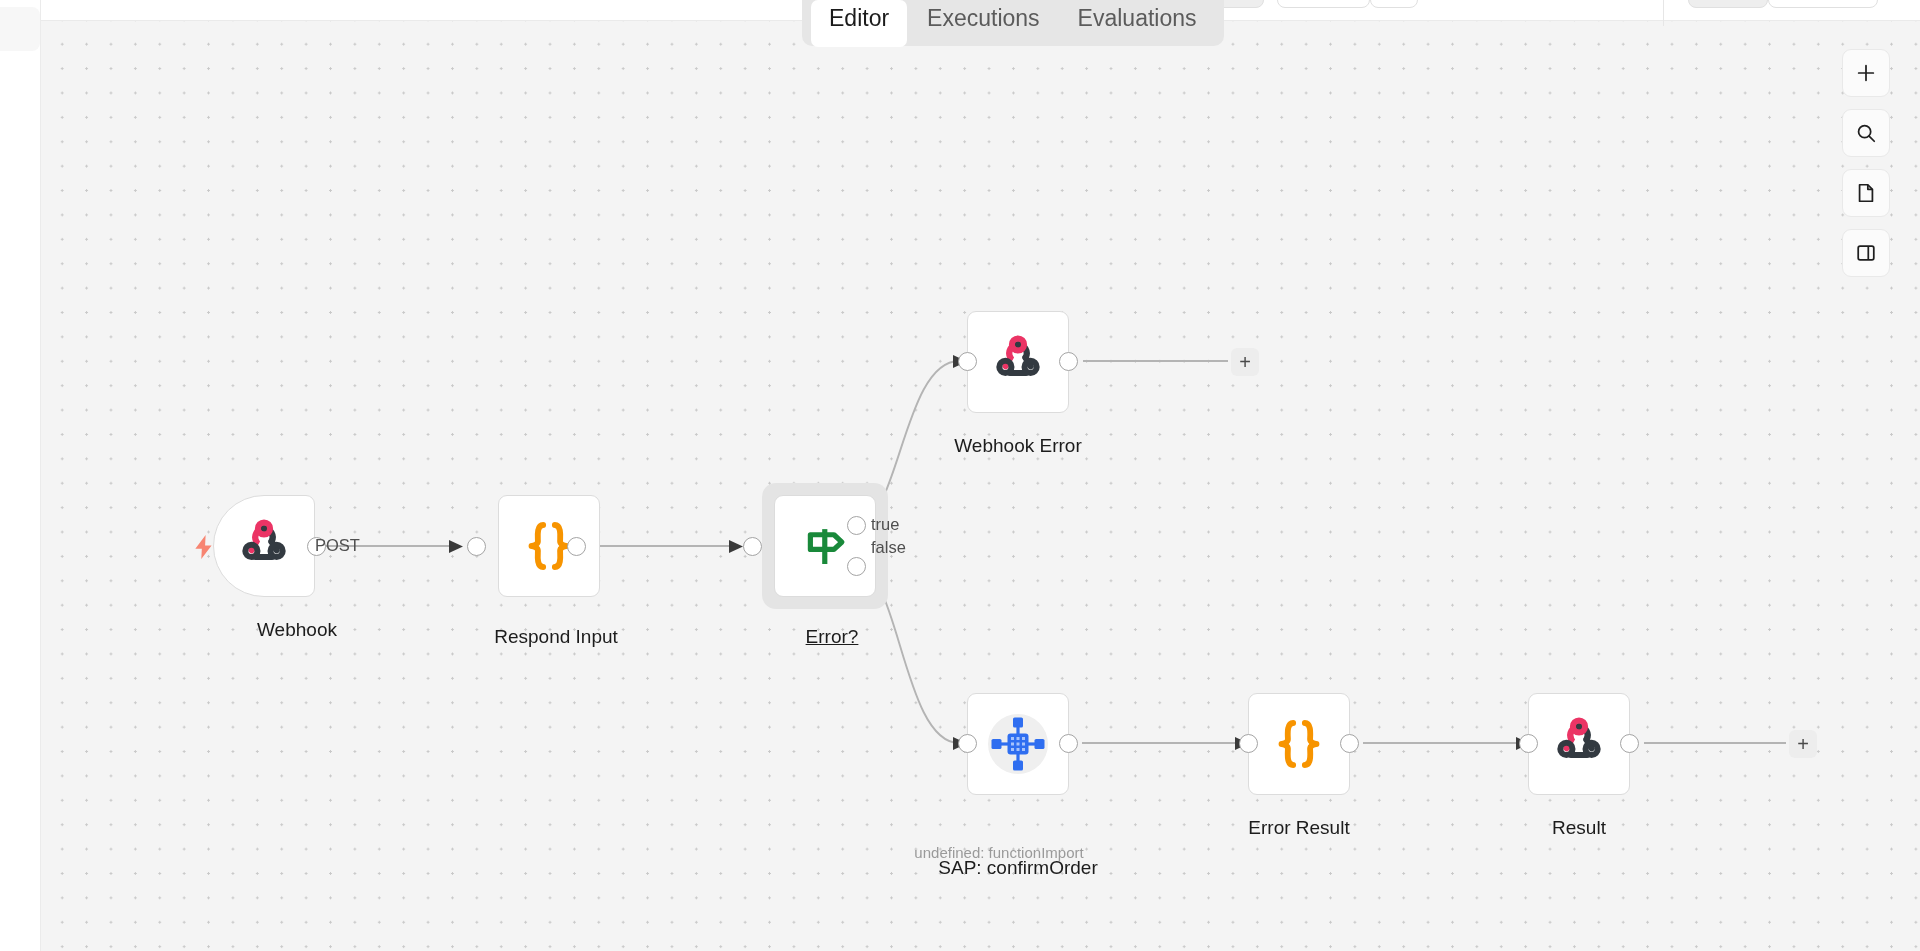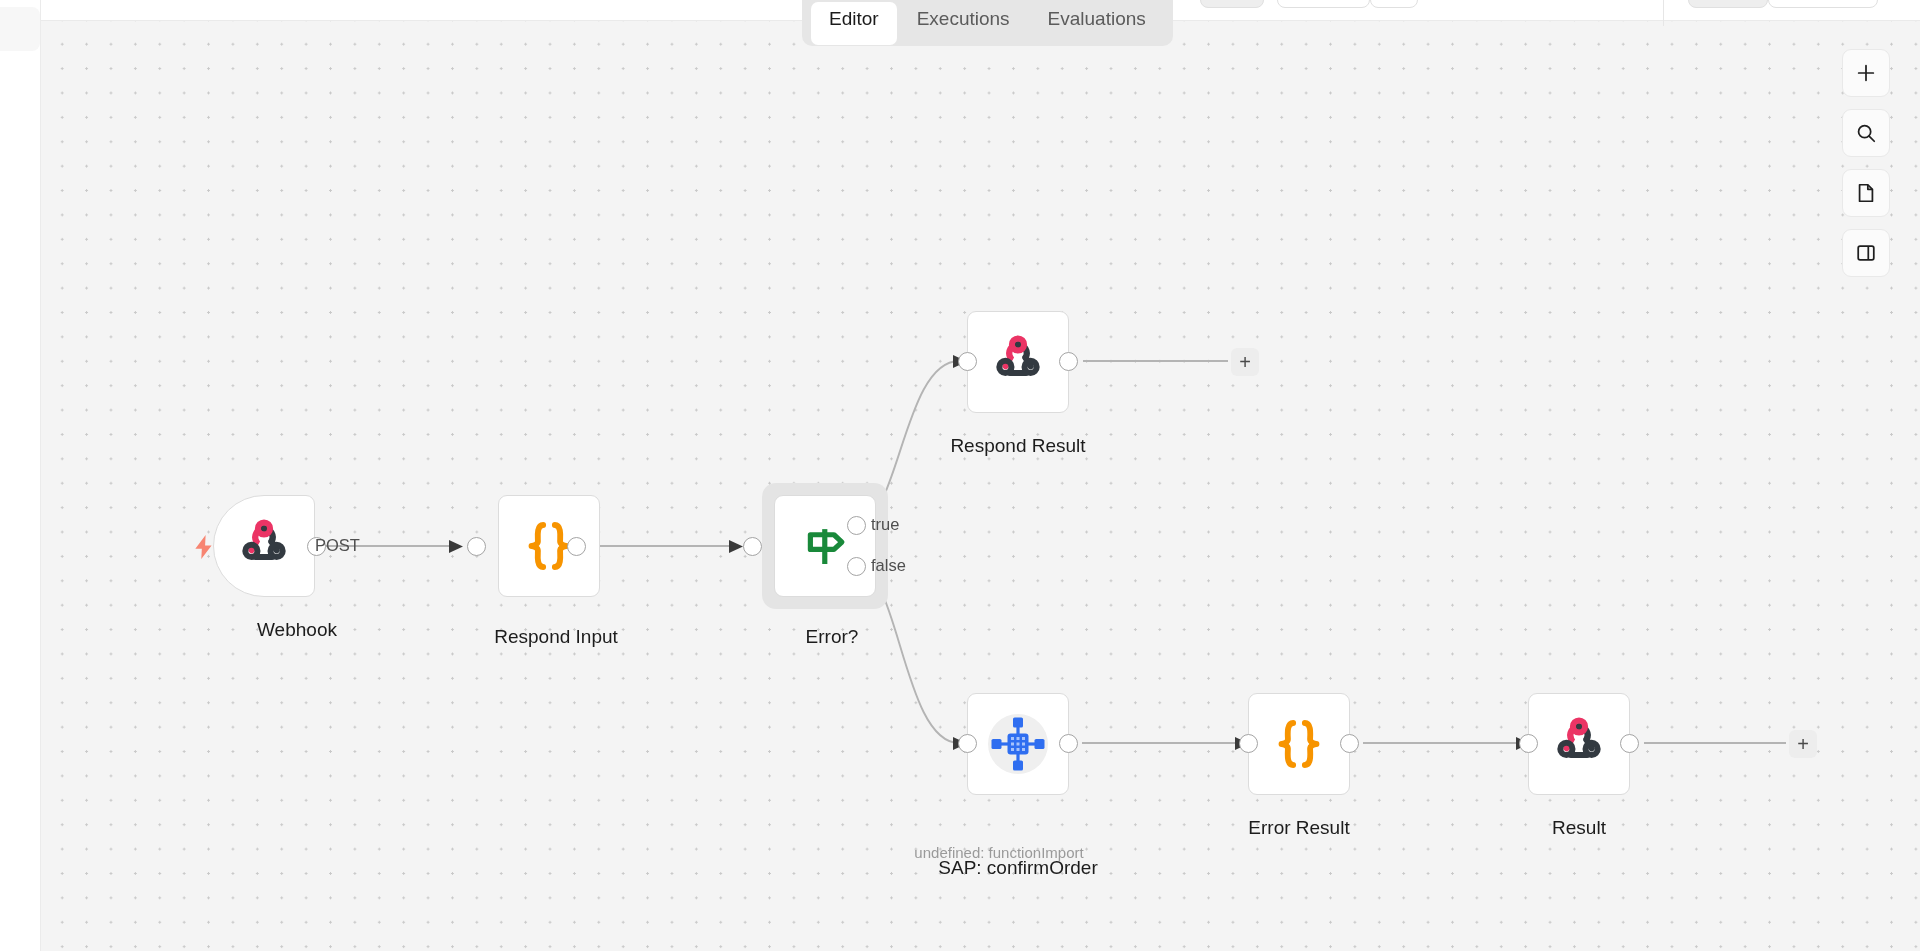--- a/index.html
+++ b/index.html
@@ -42,21 +42,21 @@
     position: absolute; left: 802px; top: 0px;
     height: 46px;
     background: #e6e6e6;
     border-radius: 0 0 10px 10px;
     display: flex; align-items: center;
     padding: 0 9px 7px 9px;
     gap: 2px;
     z-index: 40;
   }
   .tab {
-    font-size: 19px; color: #5b5b5b;
+    font-size: 23px; color: #5b5b5b;
     padding: 7px 18px 17px 18px;
     border-radius: 7px; line-height: 1;
     white-space: nowrap; cursor: pointer;
     margin-top: 7px;
   }
   .tab.active { background: #ffffff; color: #1b1b1b; }
 
   
   .stub {
     position: absolute; top: -30px;
@@ -239,38 +239,38 @@
     <div class="node" style="left:733px; top:474px;">
       <svg width="54" height="54" viewBox="0 0 48 48">
         <rect x="21.5" y="9" width="4.6" height="31" fill="#19893a"></rect>
         <path d="M11 14 h21 l7 6.5 l-7 6.5 h-21 z" fill="none" stroke="#19893a" stroke-width="4.6" stroke-linejoin="round"></path>
       </svg>
     </div>
     <div class="port" style="left:702px; top:516px;"></div>
     <div class="port" style="left:806px; top:495px;"></div>
     <div class="port" style="left:806px; top:536px;"></div>
     <div class="edge-label" style="left:830px; top:494px;">true</div>
-    <div class="edge-label" style="left:830px; top:535px;">false</div>
-    <div class="node-label" style="left:791px; top:605px;">Error?</div>
+    <div class="edge-label" style="left:830px; top:517px;">false</div>
+    <div class="node-label" style="left:791px; top:605px;text-decoration:underline;">Error?</div>
 
     <div class="node" style="left:926px; top:290px;">
       <svg width="56" height="56" viewBox="0 0 48 48">
         <path d="M24 9 a7.5 7.5 0 0 0 -6.5 11.2 l-4.2 7.3" stroke="#eb3465" stroke-width="5.4" fill="none" stroke-linecap="round"></path>
         <path d="M24 9 a7.5 7.5 0 0 1 6.5 11.2" stroke="#333a41" stroke-width="5.4" fill="none" stroke-linecap="round"></path>
         <path d="M30.5 20.2 l4.3 7.4" stroke="#333a41" stroke-width="5.4" fill="none" stroke-linecap="round"></path>
         <circle cx="24" cy="9" r="5.2" fill="none" stroke="#eb3465" stroke-width="5.2"></circle>
         <circle cx="13.2" cy="28.2" r="5.2" fill="none" stroke="#333a41" stroke-width="5.2"></circle>
         <circle cx="34.8" cy="28.2" r="5.2" fill="none" stroke="#333a41" stroke-width="5.2"></circle>
         <path d="M17 33.5 h14" stroke="#333a41" stroke-width="5.2" stroke-linecap="round" fill="none"></path>
       </svg>
     </div>
     <div class="port" style="left:917px; top:331px;"></div>
     <div class="port" style="left:1018px; top:331px;"></div>
     <div class="addbtn" style="left:1190px; top:327px;">+</div>
-    <div class="node-label" style="left:977px; top:414px;">Respond Result</div>
+    <div class="node-label" style="left:977px; top:414px;">Webhook Error</div>
 
     <div class="node" style="left:926px; top:672px;">
       <svg width="72" height="72" viewBox="0 0 72 72">
         <circle cx="36" cy="36" r="30" fill="#efefef"></circle>
         <rect x="31" y="9.5" width="10" height="10" rx="1.6" fill="#2f6ef0"></rect>
         <rect x="31" y="52.5" width="10" height="10" rx="1.6" fill="#2f6ef0"></rect>
         <rect x="9.5" y="31" width="10" height="10" rx="1.6" fill="#2f6ef0"></rect>
         <rect x="52.5" y="31" width="10" height="10" rx="1.6" fill="#2f6ef0"></rect>
         <rect x="34.4" y="17" width="3.2" height="10" fill="#2f6ef0"></rect>
         <rect x="34.4" y="45" width="3.2" height="10" fill="#2f6ef0"></rect>

